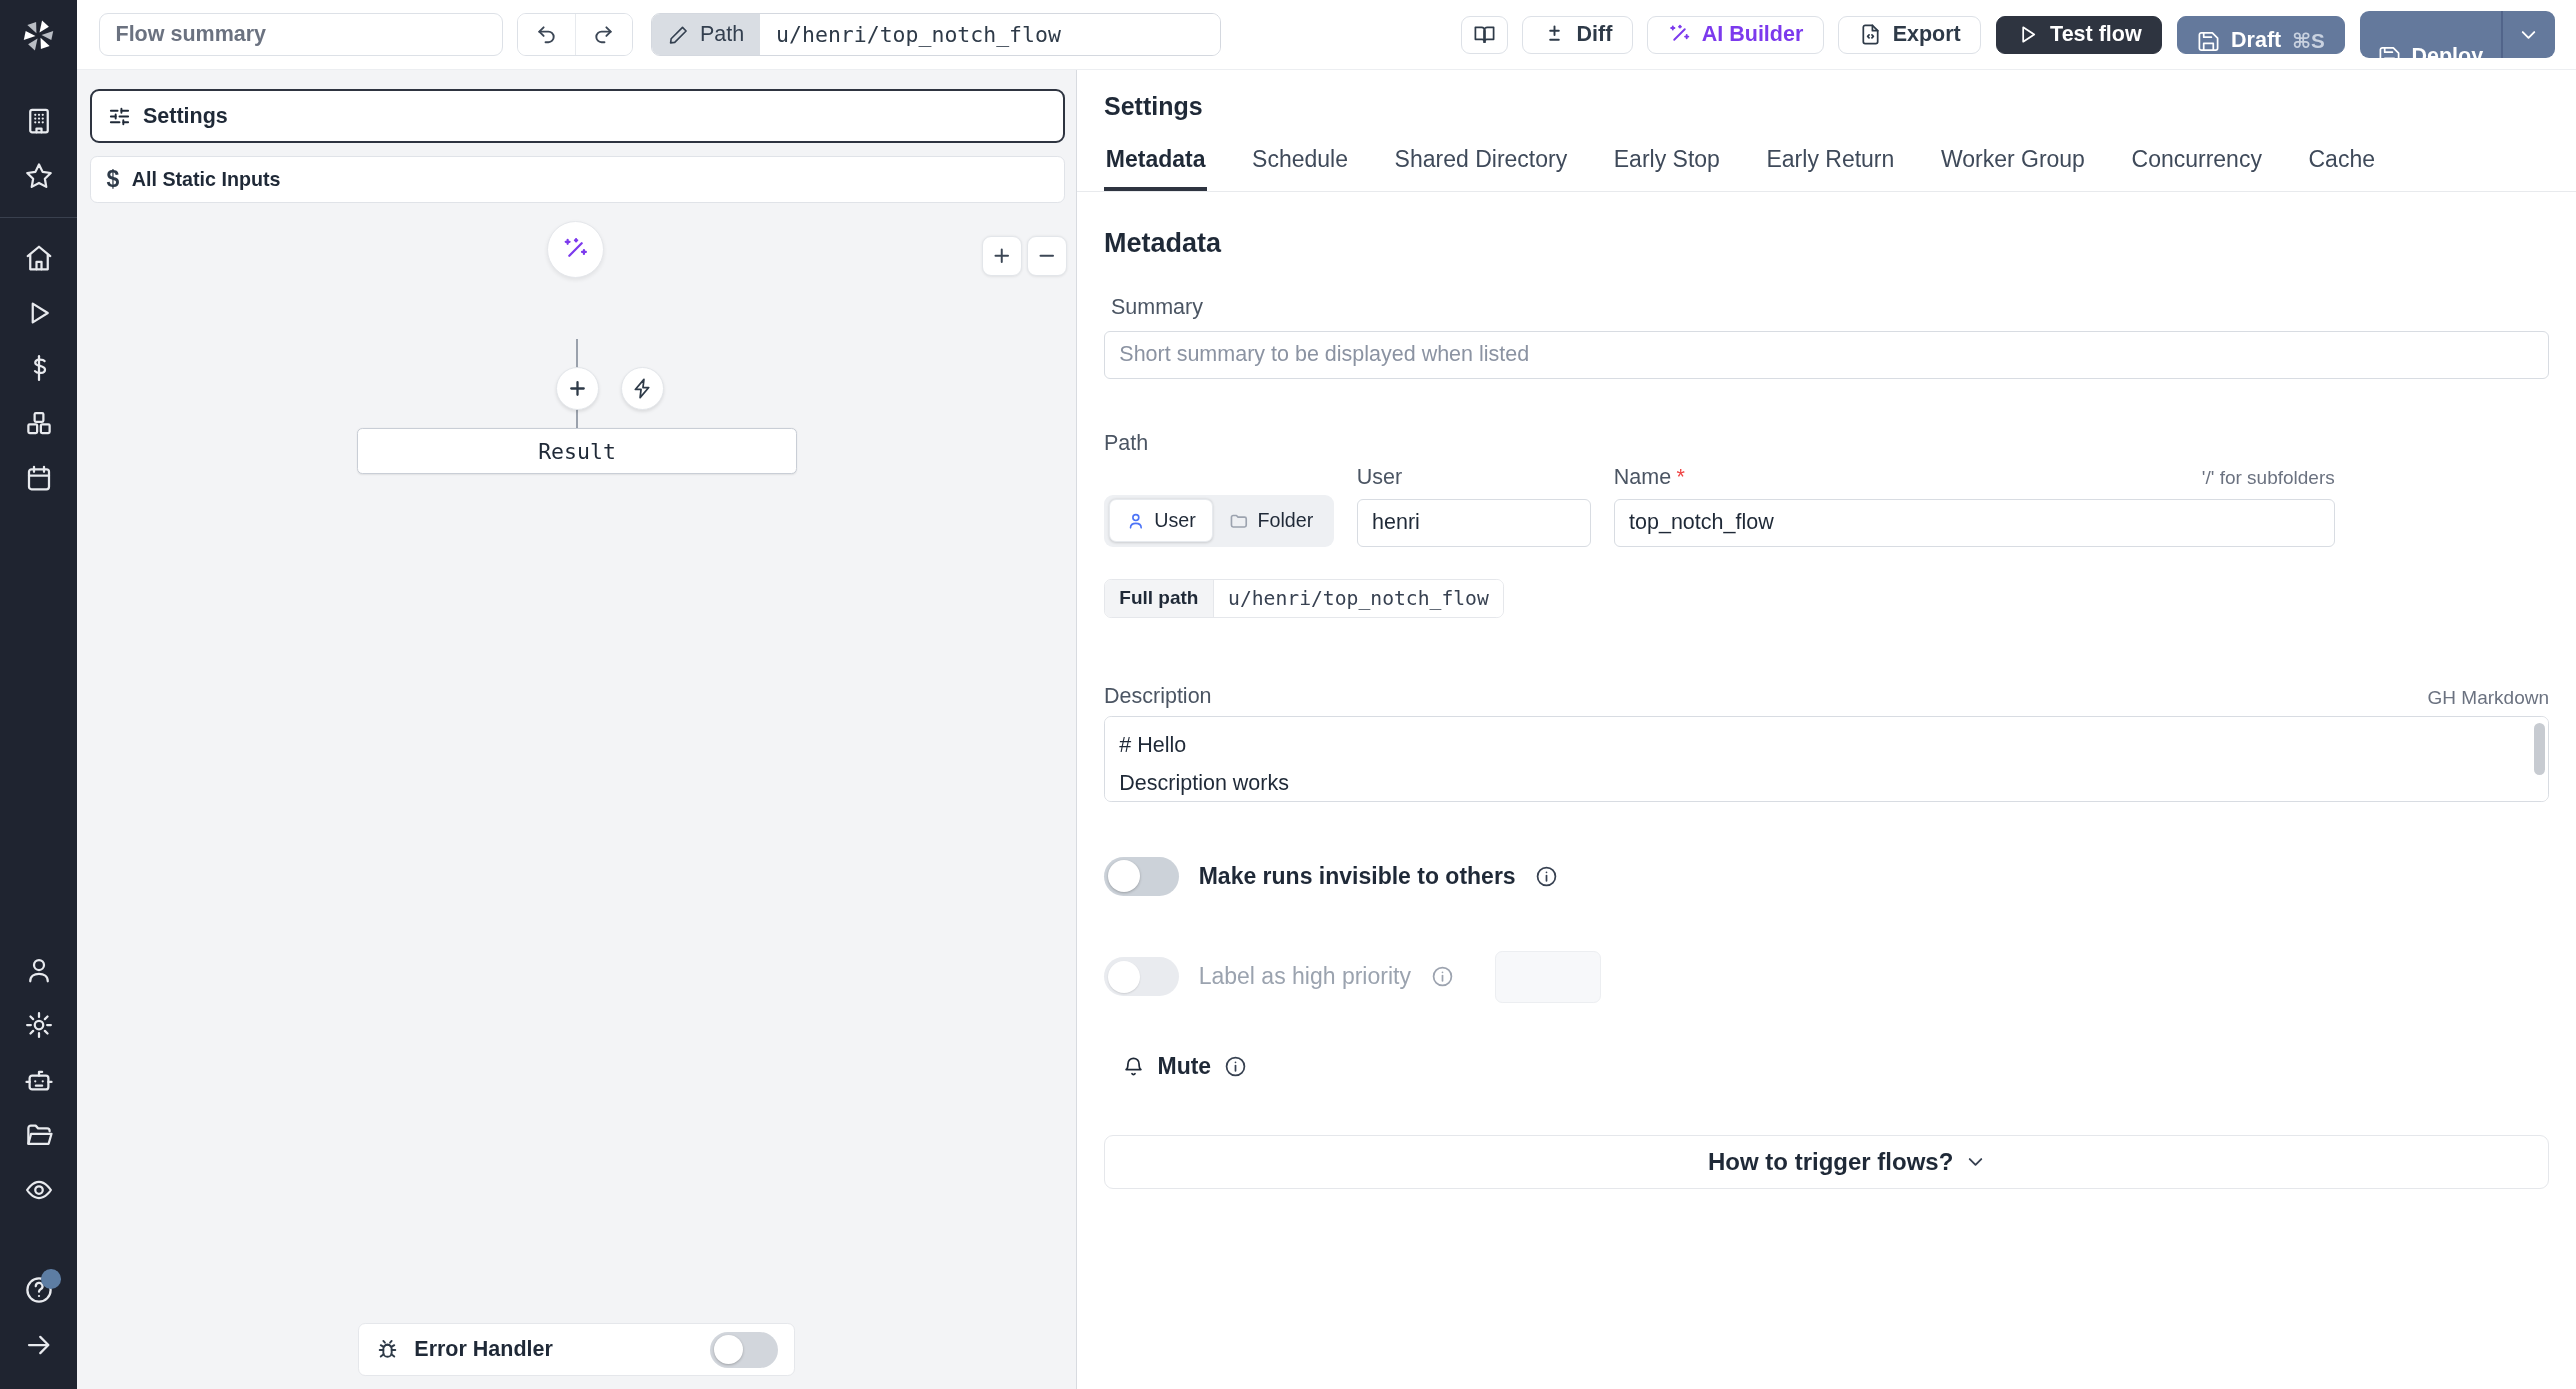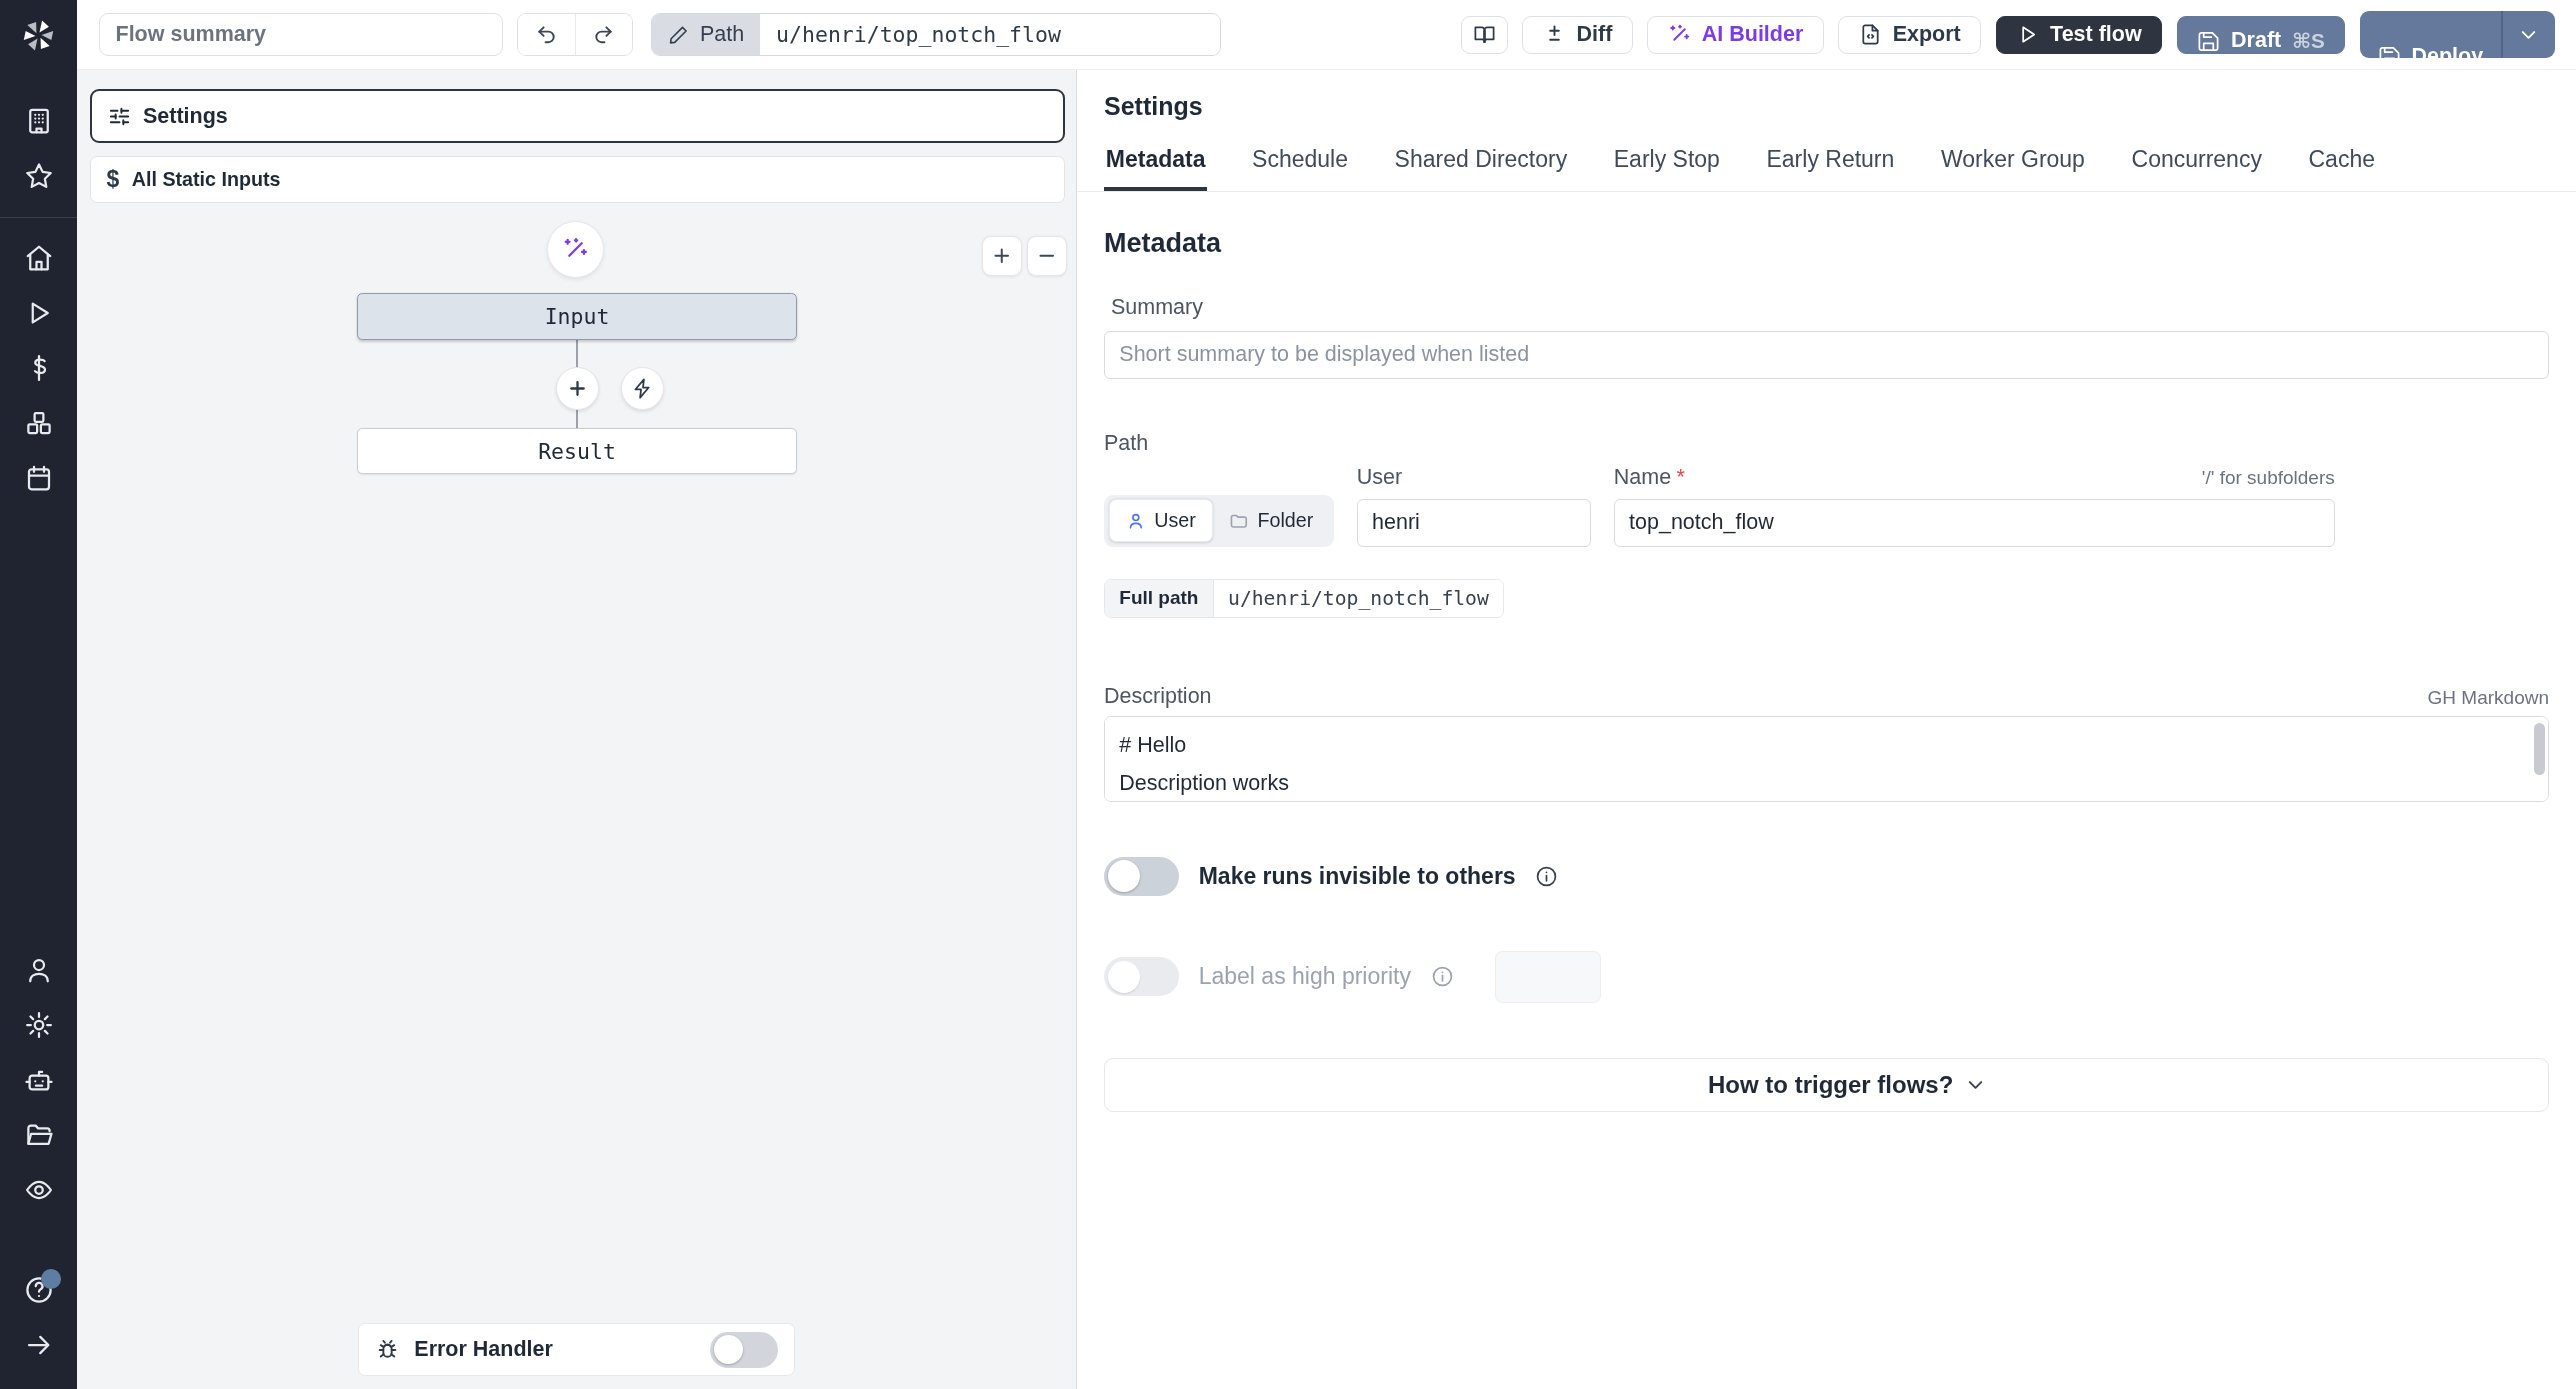--- a/index.html
+++ b/index.html
@@ -375,21 +375,20 @@
           <svg viewBox="0 0 24 24" fill="none" stroke="currentColor" stroke-width="2" stroke-linecap="round" stroke-linejoin="round">
               <path d="M6.5 17.5 17.5 6.5"></path>
               <path d="M5 3.5v3.4M3.3 5.2h3.4"></path>
               <path d="M19.5 12.5v3.4M17.8 14.2h3.4"></path>
               <path d="M12.5 2.8v2M11.5 3.8h2"></path>
             </svg>
         </div>
 
         <div class="edge" style="top:269px; height:98px;"></div>
 
-        <div class="node node-input">Input</div>
 
         <div class="mini-circle" style="left:479px; top:297px;">
           <svg viewBox="0 0 24 24" fill="none" stroke="currentColor" stroke-width="2.4" stroke-linecap="round">
               <path d="M12 5.5v13M5.5 12h13"></path>
             </svg>
         </div>
         <div class="mini-circle" style="left:544px; top:297px;">
           <svg viewBox="0 0 24 24" fill="none" stroke="currentColor" stroke-width="1.8" stroke-linejoin="round">
               <path d="M13.5 2.5 4.5 13h6l-1 8.5 9-10.5h-6z"></path>
             </svg>
@@ -507,20 +506,32 @@
             </div>
           <span class="tlabel">Label as high priority</span>
           <svg class="info-ic" viewBox="0 0 24 24" fill="none" stroke="currentColor" stroke-width="1.8" stroke-linecap="round">
               <circle cx="12" cy="12" r="9.3"></circle>
               <path d="M12 11v5.5"></path>
               <path d="M12 7.6h.01"></path>
             </svg>
           <div class="prio-box"></div>
         </div>
 
+        <div class="mute-row">
+          <svg class="bell" viewBox="0 0 24 24" fill="none" stroke="currentColor" stroke-width="1.8" stroke-linecap="round" stroke-linejoin="round">
+              <path d="M6.2 9.3a5.8 5.8 0 0 1 11.6 0c0 4.8 1.9 5.9 1.9 5.9H4.3s1.9-1.1 1.9-5.9"></path>
+              <path d="M10.4 19.5a1.8 1.8 0 0 0 3.2 0"></path>
+            </svg>
+          <span class="tlabel">Mute</span>
+          <svg class="info-ic info-dark" viewBox="0 0 24 24" fill="none" stroke="currentColor" stroke-width="1.8" stroke-linecap="round">
+              <circle cx="12" cy="12" r="9.3"></circle>
+              <path d="M12 11v5.5"></path>
+              <path d="M12 7.6h.01"></path>
+            </svg>
+        </div>
 
         <div class="trigger-box">
           <span class="tlabel">How to trigger flows?</span>
           <svg viewBox="0 0 24 24" fill="none" stroke="currentColor" stroke-width="2" stroke-linecap="round" stroke-linejoin="round">
               <path d="M6 9.5l6 6 6-6"></path>
             </svg>
         </div>
       </section>
     </div>
   </div>

